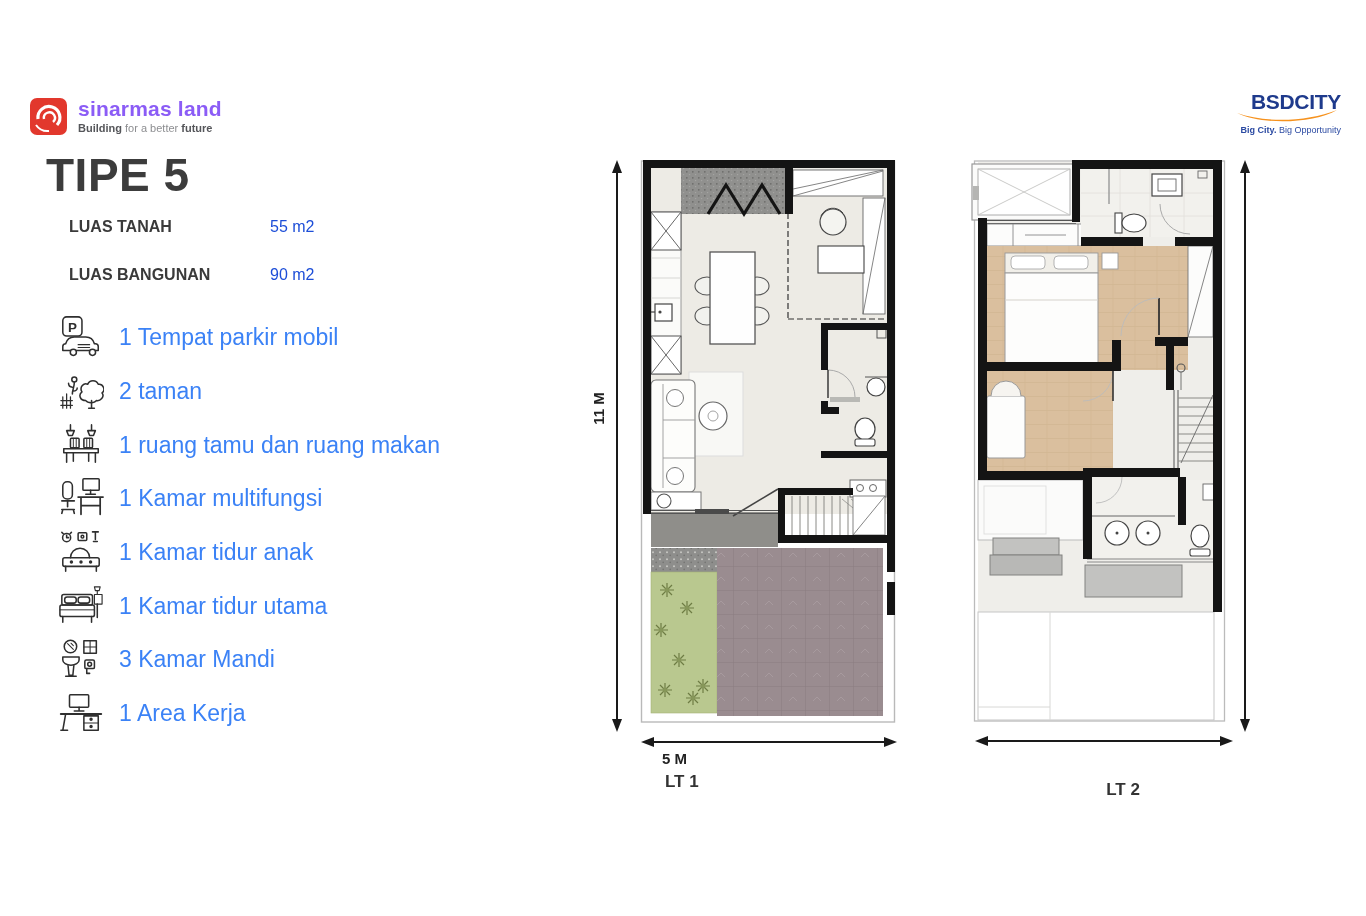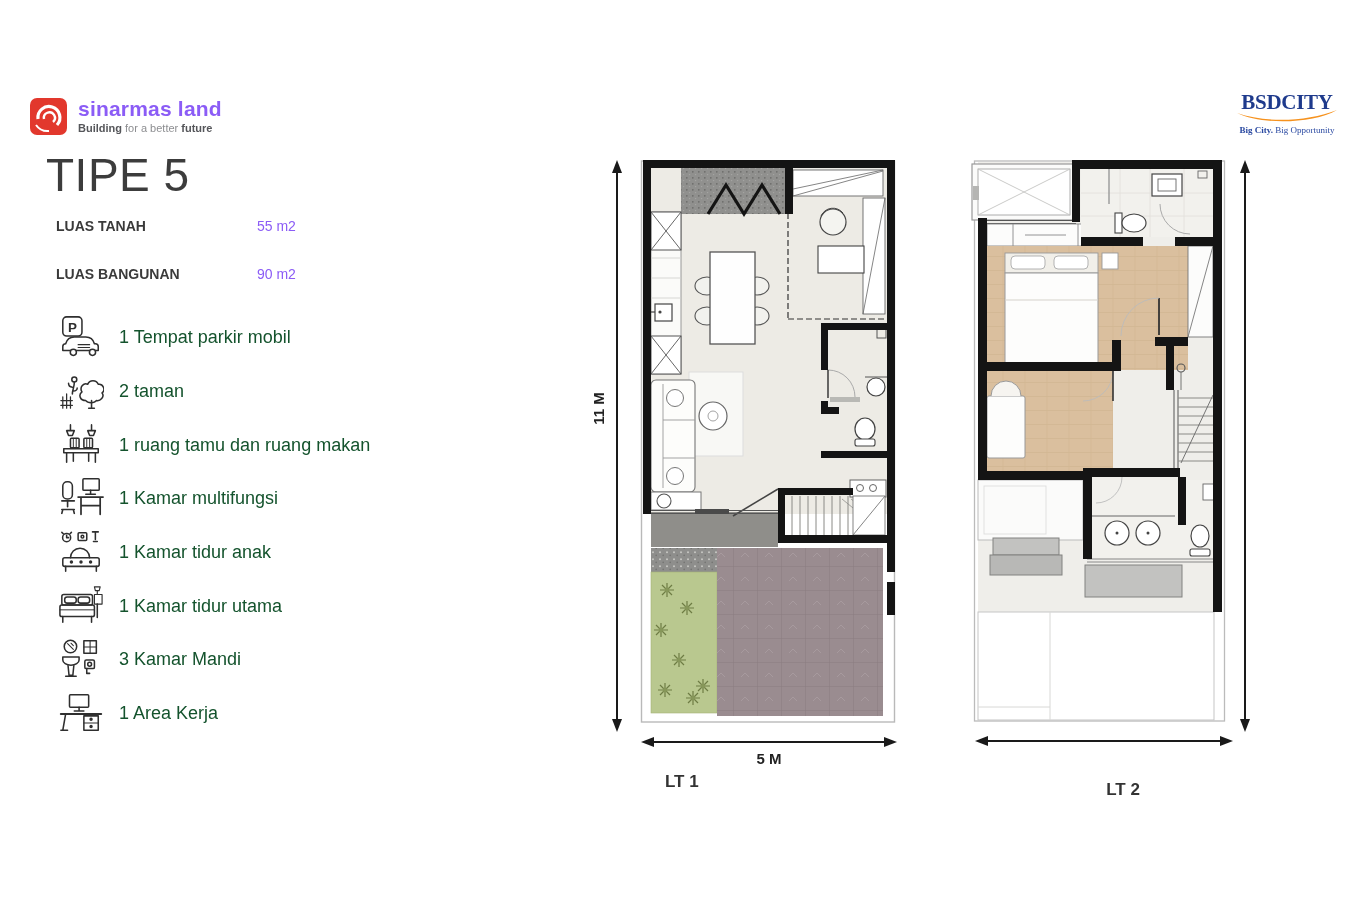--- a/index.html
+++ b/index.html
@@ -9,35 +9,35 @@
   }
   .abs{position:absolute;}
 
   
   .sinarmas{left:30px;top:98px;display:flex;gap:11px;}
   .sinarmas .mark{width:37px;height:37px;}
   .sinarmas .brand{font-size:21px;font-weight:700;color:#8b5cf6;letter-spacing:.2px;line-height:22px;}
   .sinarmas .tag{font-size:11px;color:#8d8e91;margin-top:2px;}
   .sinarmas .tag b{color:#55565a;}
 
-  .bsd{left:1233px;top:92px;width:108px;text-align:center;font-family:Liberation Serif, serif;}
+  .bsd{left:1233px;top:92px;width:108px;text-align:right;}
   .bsd .brand{font-size:21px;font-weight:800;color:#1e3a8c;letter-spacing:-.3px;line-height:20px;}
   .bsd .brand .rest{font-weight:600;}
   .bsd .swoosh{width:104px;height:15px;margin:-3px auto 0 auto;display:block;}
   .bsd .tag{font-size:9px;color:#2b4aa2;margin-top:1px;white-space:nowrap;}
   .bsd .tag b{font-weight:700;}
 
   
-  .unit-title{left:46px;top:148px;font-size:46px;font-weight:400;color:#3c3c3c;letter-spacing:.5px;}
-  .spec-row{left:56px;height:26px;font-size:14px;}
+  .unit-title{left:46px;top:148px;font-size:46px;font-weight:700;color:#3c3c3c;letter-spacing:.5px;}
+  .spec-row{left:69px;height:26px;font-size:16px;}
   .spec-row .lab{font-weight:700;color:#3a3a3a;}
-  .spec-row .val{position:absolute;left:201px;font-weight:400;color:#8b5cf6;white-space:nowrap;}
+  .spec-row .val{position:absolute;left:201px;font-weight:400;color:#1d4ed8;white-space:nowrap;}
   .feature-row{left:58px;height:54px;display:flex;align-items:center;gap:15px;}
   .feature-row .ficon{width:46px;height:46px;flex:none;}
-  .feature-row .ftext{font-size:18px;color:#14532d;white-space:nowrap;}
+  .feature-row .ftext{font-size:23px;color:#3b82f6;white-space:nowrap;}
   .ficon svg{width:100%;height:100%;}
   .lineicon{stroke:#2f2f2f;stroke-width:1.6;fill:none;stroke-linecap:round;stroke-linejoin:round;}
 
   
   .plan{top:158px;width:262px;height:572px;}
   #plan-lt1{left:637px;}
   #plan-lt2{left:970px;}
   .dim{font-size:15px;font-weight:600;color:#222;}
   .plan-label{font-size:17px;font-weight:700;color:#333;}
   .rot{transform:rotate(-90deg);transform-origin:center center;}
@@ -473,21 +473,21 @@
   <polygon points="9,0 4,13 14,13" fill="#1a1a1a"></polygon>
   <polygon points="9,572 4,559 14,559" fill="#1a1a1a"></polygon>
 </svg>
 <div class="abs dim rot" style="left:568px;top:400px;width:60px;text-align:center;">11 M</div>
 
 <svg class="abs" style="left:641px;top:734px;" width="256" height="16">
   <line x1="10" y1="8" x2="246" y2="8" stroke="#1a1a1a" stroke-width="2"></line>
   <polygon points="0,8 13,3 13,13" fill="#1a1a1a"></polygon>
   <polygon points="256,8 243,3 243,13" fill="#1a1a1a"></polygon>
 </svg>
-<div class="abs dim" style="left:641px;top:750px;width:256px;text-align:center;">5 M</div>
+<div class="abs dim" style="left:662px;top:750px;width:256px;text-align:left;">5 M</div>
 <div class="abs plan-label" style="left:665px;top:772px;width:256px;text-align:left;">LT 1</div>
 
 <svg class="abs" style="left:1236px;top:160px;" width="18" height="572">
   <line x1="9" y1="10" x2="9" y2="562" stroke="#1a1a1a" stroke-width="2"></line>
   <polygon points="9,0 4,13 14,13" fill="#1a1a1a"></polygon>
   <polygon points="9,572 4,559 14,559" fill="#1a1a1a"></polygon>
 </svg>
 
 <svg class="abs" style="left:975px;top:733px;" width="258" height="16">
   <line x1="10" y1="8" x2="248" y2="8" stroke="#1a1a1a" stroke-width="2"></line>

